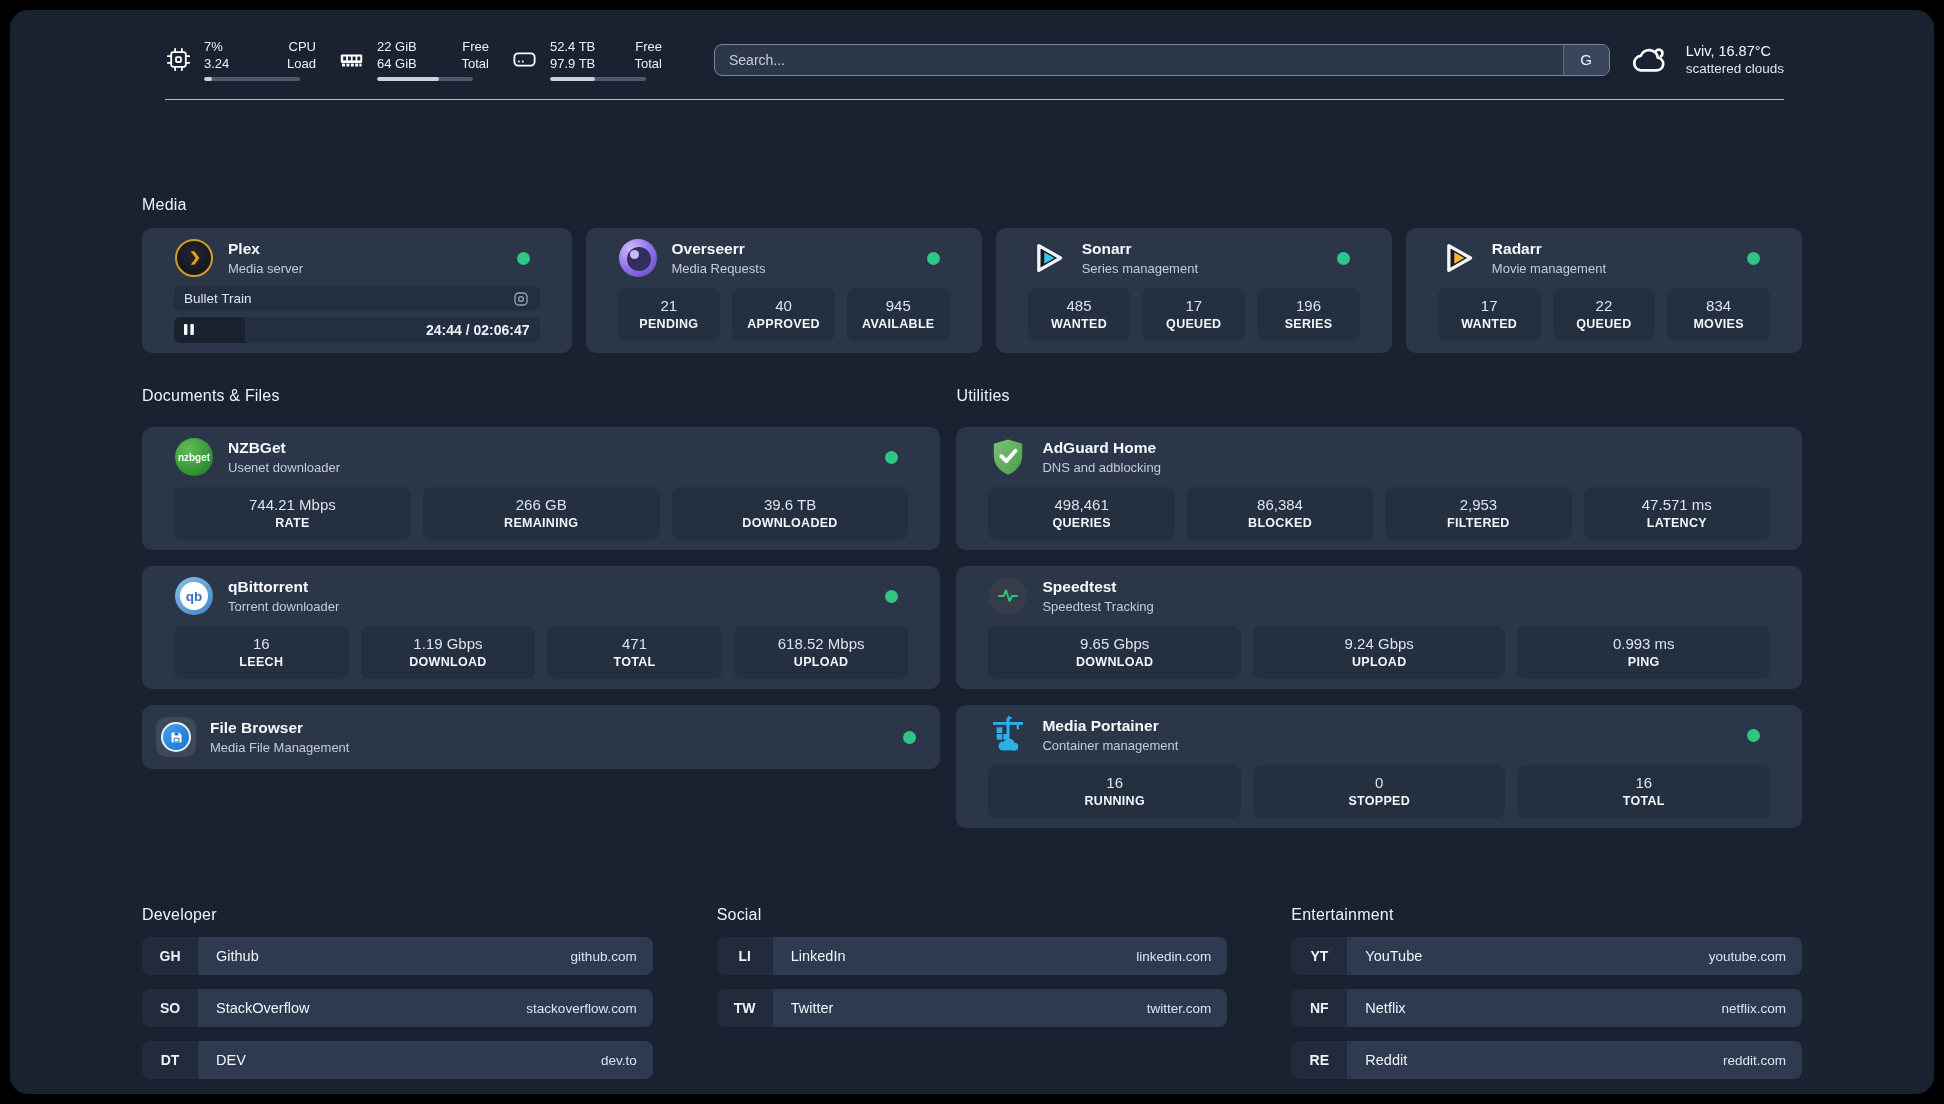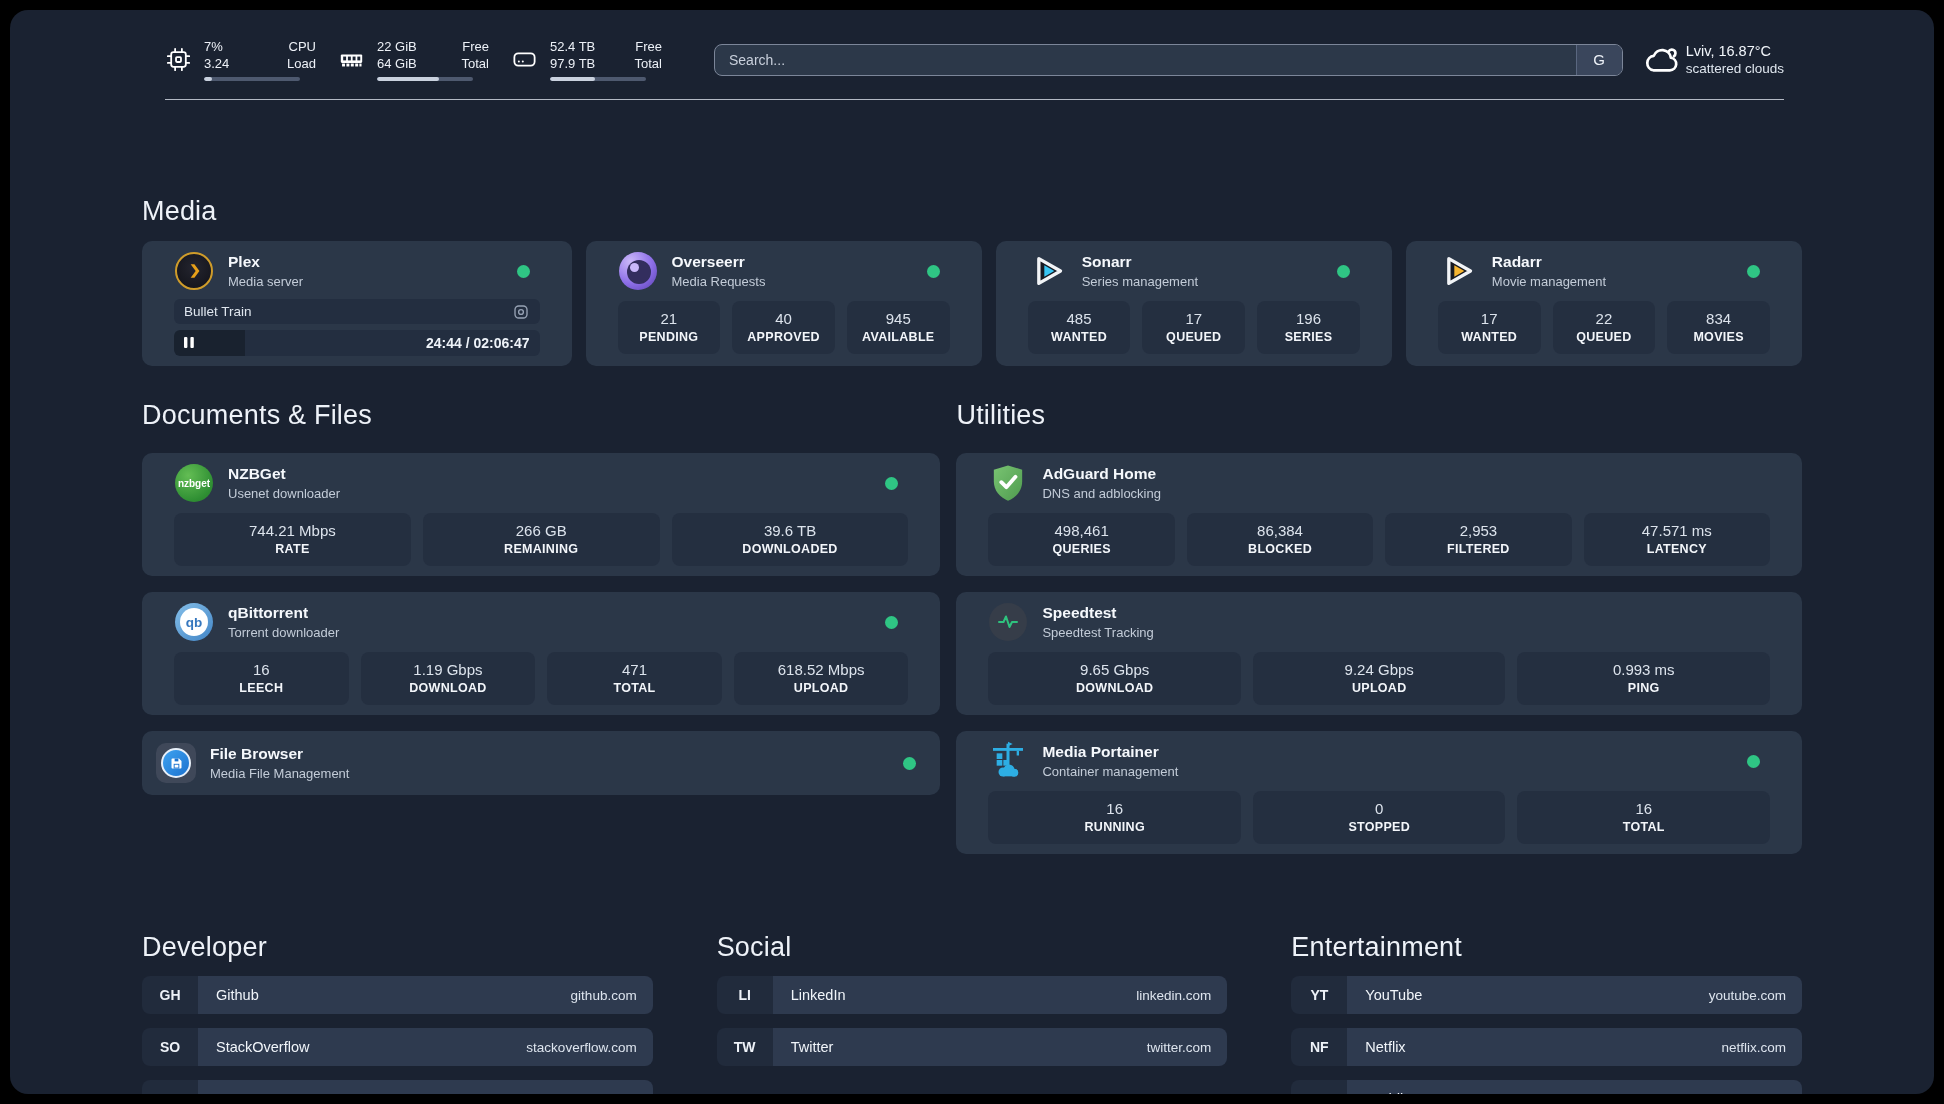--- a/index.html
+++ b/index.html
@@ -19,29 +19,29 @@
 
   .searchwrap { flex:1; position:relative; height:32px; margin:0 20px 0 30px; }
   .searchwrap input { width:100%; height:100%; background:#2c3849; border:1px solid #7c8699;
                       border-radius:8px; color:#e8edf4; font-size:14px; padding:0 56px 0 14px;
                       font-family:"Liberation Sans", sans-serif; outline:none; }
   .searchwrap input::placeholder { color:#c9d0dc; }
   .search-btn { position:absolute; right:1px; top:1px; bottom:1px; width:46px;
                 background:#3a465c; border-left:1px solid #5a6780; border-radius:0 7px 7px 0;
                 display:flex; align-items:center; justify-content:center;
                 color:#eef2f8; font-size:15px; }
-  .weather { display:flex; align-items:center; gap:5px; }
+  .weather { display:flex; align-items:center; gap:18px; }
   .weather-loc { font-size:14.5px; color:#f2f6fb; line-height:18px; }
   .weather-cond { font-size:13.5px; color:#dfe6ee; line-height:18px; }
 
   .divider { height:1px; background:#d9e0ea; opacity:.8; margin:18px 150px 0 155px; }
 
   
   .content { padding:0 132px; }
-  .section-title { font-size:27px; font-weight:500; color:#eef2f8; letter-spacing:.2px; }
+  .section-title { font-size:16px; font-weight:500; color:#eef2f8; letter-spacing:.2px; }
 
   .media-grid { display:grid; grid-template-columns:425fr 392fr 392fr 392fr; gap:14px; margin-top:14px; }
   .mid-grid { display:grid; grid-template-columns:48.1% 1fr; column-gap:16px; margin-top:34px; }
   .mid-col-title { margin-bottom:22px; }
   .col-stack { display:flex; flex-direction:column; gap:16px; }
 
   .card { background:#2b3748; border-radius:10px; padding:10px 32px; }
   .card-head { display:flex; align-items:center; gap:14px; }
   .svc-icon { width:40px; height:40px; flex:none; display:flex; align-items:center; justify-content:center; position:relative; }
   .svc-text { display:flex; flex-direction:column; gap:3px; }

